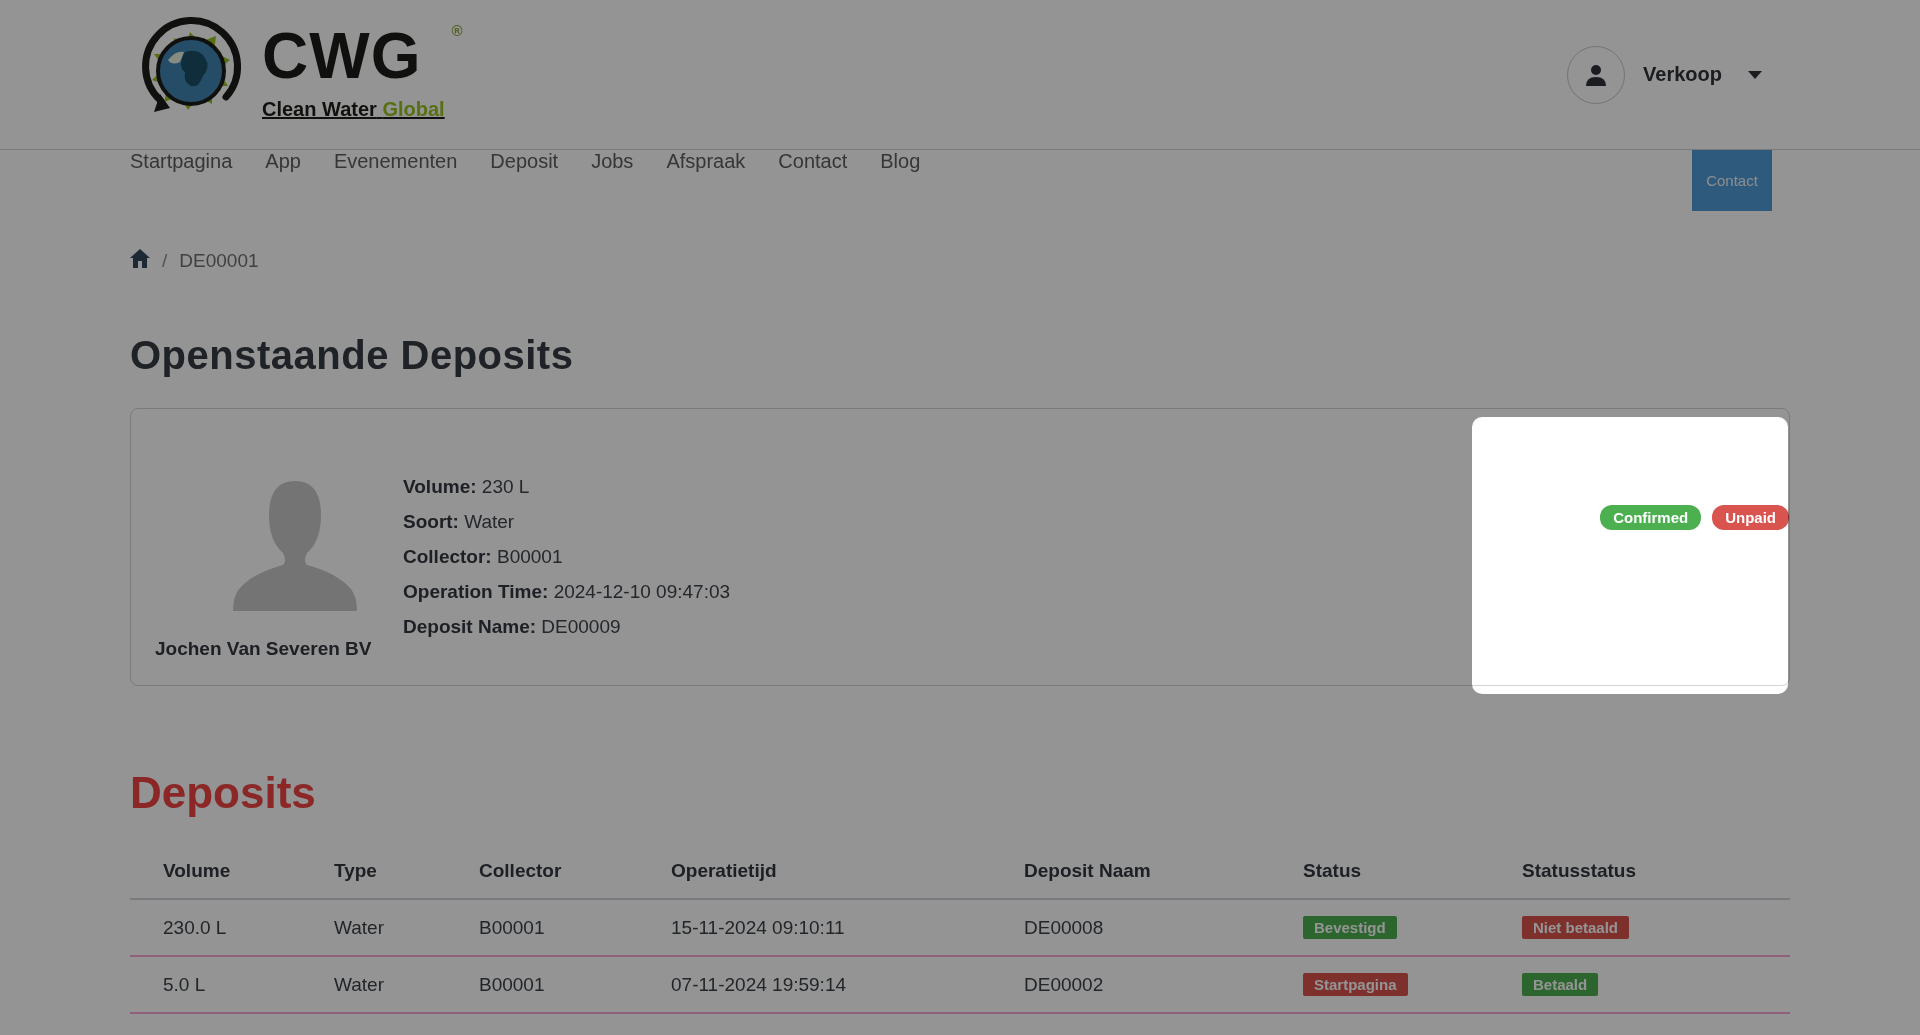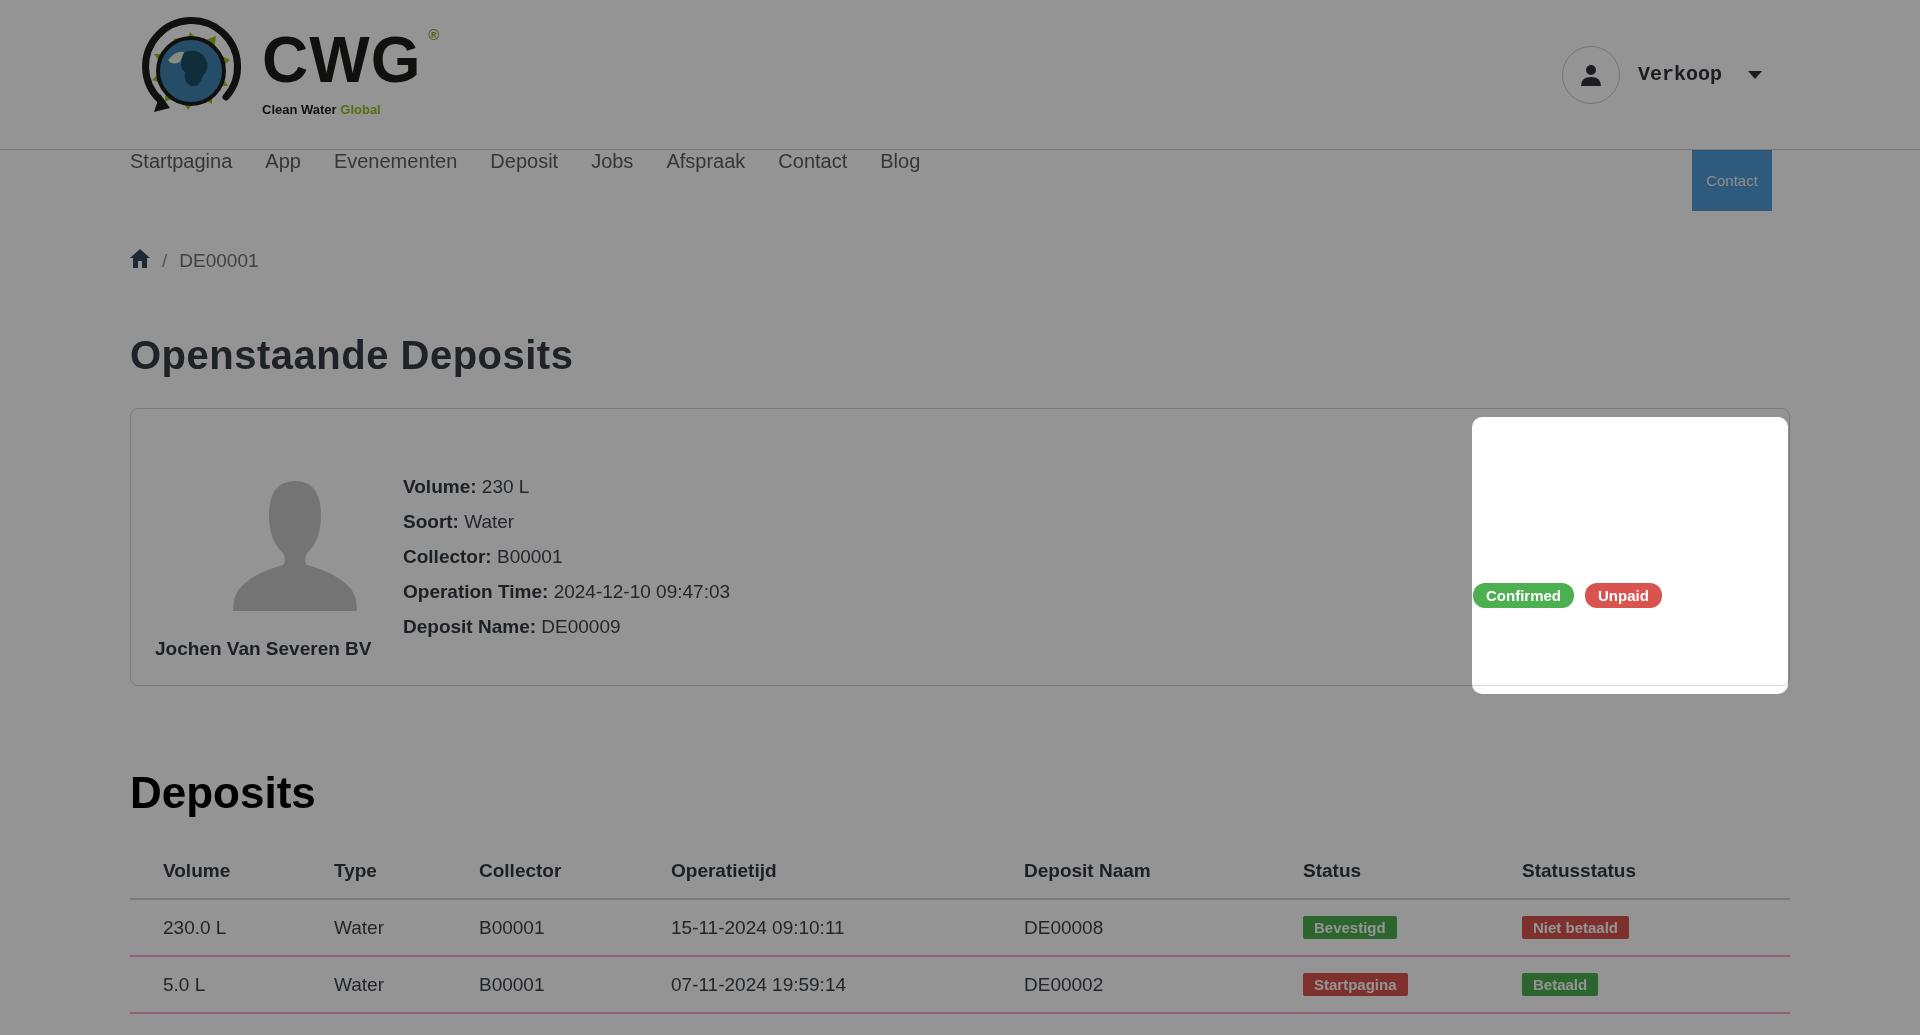--- a/index.html
+++ b/index.html
@@ -8,23 +8,23 @@
 
   .container { width:1660px; margin:0 auto; }
 
   
   .site-header { height:150px; border-bottom:1px solid #d2d2d2; background:#fff; }
   .site-header .container { height:100%; display:flex; align-items:center; justify-content:space-between;gap:28px; }
   .logo { display:flex; align-items:center; gap:10px; cursor:pointer; }
   .logo-text { position:relative; padding-right:18px; }
   .logo-acronym { font-size:64px; font-weight:800; letter-spacing:1px; color:#1d1d1b; line-height:56px; }
   .logo-reg { position:absolute; top:-6px; right:0; font-size:15px; color:#8aa83a; font-weight:700; }
-  .logo-tagline { font-size:13px; font-weight:700; color:#1d1d1b; margin-top:14px; }
+  .logo-tagline { font-size:20px; font-weight:700; color:#1d1d1b; margin-top:14px;text-decoration:underline; }
   .logo-tagline .green { color:#95c11f; }
-  .user-menu { display:flex; align-items:center; gap:18px; margin-right:28px; cursor:pointer;font-family:Liberation Mono, monospace; }
+  .user-menu { display:flex; align-items:center; gap:18px; margin-right:28px; cursor:pointer; }
   .avatar-circle { width:58px; height:58px; border-radius:50%; border:1px solid #c9c9c9;
     display:flex; align-items:center; justify-content:center; background:#fff; }
   .user-name { font-size:20px; font-weight:700; color:#2f3338; }
   .caret { display:inline-block; margin-left:8px; width:0; height:0;
     border-left:7px solid transparent; border-right:7px solid transparent; border-top:8px solid #2f3338;
     vertical-align:middle; }
 
   
   .navbar { height:61px; background:#fff; position:relative; }
   .navbar .container { height:100%; display:flex; align-items:flex-start; position:relative; }
@@ -33,32 +33,32 @@
   .nav-cta { position:absolute; right:18px; top:0; height:61px; width:80px; border:none;
     background:#4f9cd8; color:#f2f2f2; font-size:15px; cursor:pointer;
     font-family:"Liberation Sans","DejaVu Sans",sans-serif; }
 
   
   .breadcrumb { display:flex; align-items:center; gap:12px; margin-top:38px; font-size:19px; color:#707070; }
   .breadcrumb .sep { color:#8d8d8d; }
 
   
   h1.page-title { font-size:40px; font-weight:700; color:#363b42; margin-top:60px; letter-spacing:0.5px; }
-  h2.section-title { font-size:44px; font-weight:700; color:#000000; margin:82px 0 24px 0; }
+  h2.section-title { font-size:44px; font-weight:700; color:#ef4444; margin:82px 0 24px 0; }
 
   
   .detail-card { margin-top:30px; height:278px; background:#fff; border:1px solid #d4d4d4;
     border-radius:8px; display:flex; position:relative; }
   .col-avatar { width:272px; padding:58px 0 0 24px; }
   .avatar-placeholder { width:142px; height:158px; margin-left:69px; }
   .owner-name { margin-top:13px; font-size:19px; font-weight:700; color:#33383e; }
   .col-info { flex:1; padding-top:60px; font-size:19px; color:#3f444a; }
   .info-line { height:35px; line-height:35px; }
   .info-line b { color:#33383e; }
-  .col-status { width:316px; display:flex; flex-direction:row; align-items:center; padding-top:96px;margin-left:7px; }
+  .col-status { width:316px; display:flex; flex-direction:column; align-items:flex-end; padding-top:96px;margin-left:7px; }
   .badges-row { display:flex; gap:11px; }
   .badge { display:inline-block; font-size:15px; font-weight:700; color:#fff;
     padding:4px 13px; border-radius:12px; line-height:17px; }
   .badge-green { background:#4caf50; }
   .badge-red { background:#d9534f; }
   .action-btn { margin-top:21px; width:252px; height:44px; background:#c9db8e; border:none;
     border-radius:8px; font-size:21px; color:#5f6468; cursor:pointer;
     font-family:"Liberation Sans","DejaVu Sans",sans-serif; }
 
   

